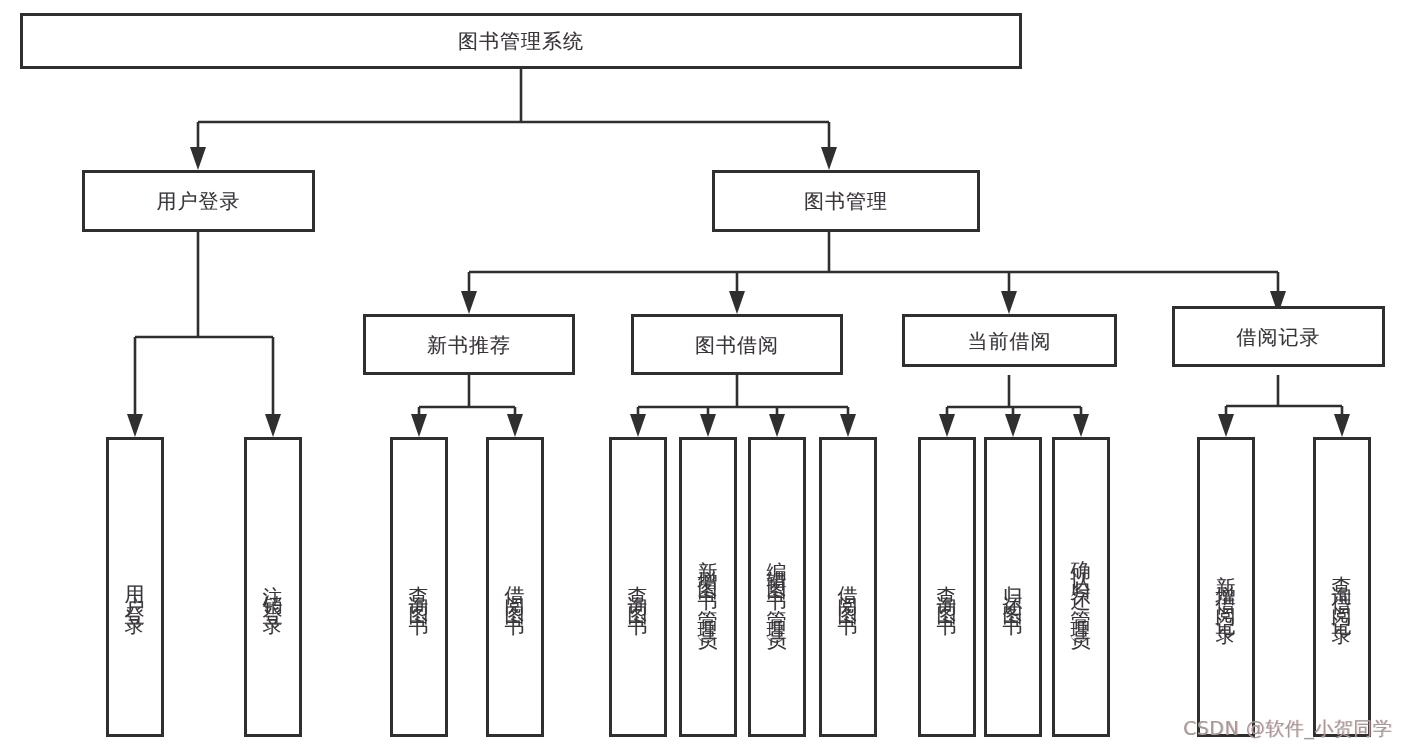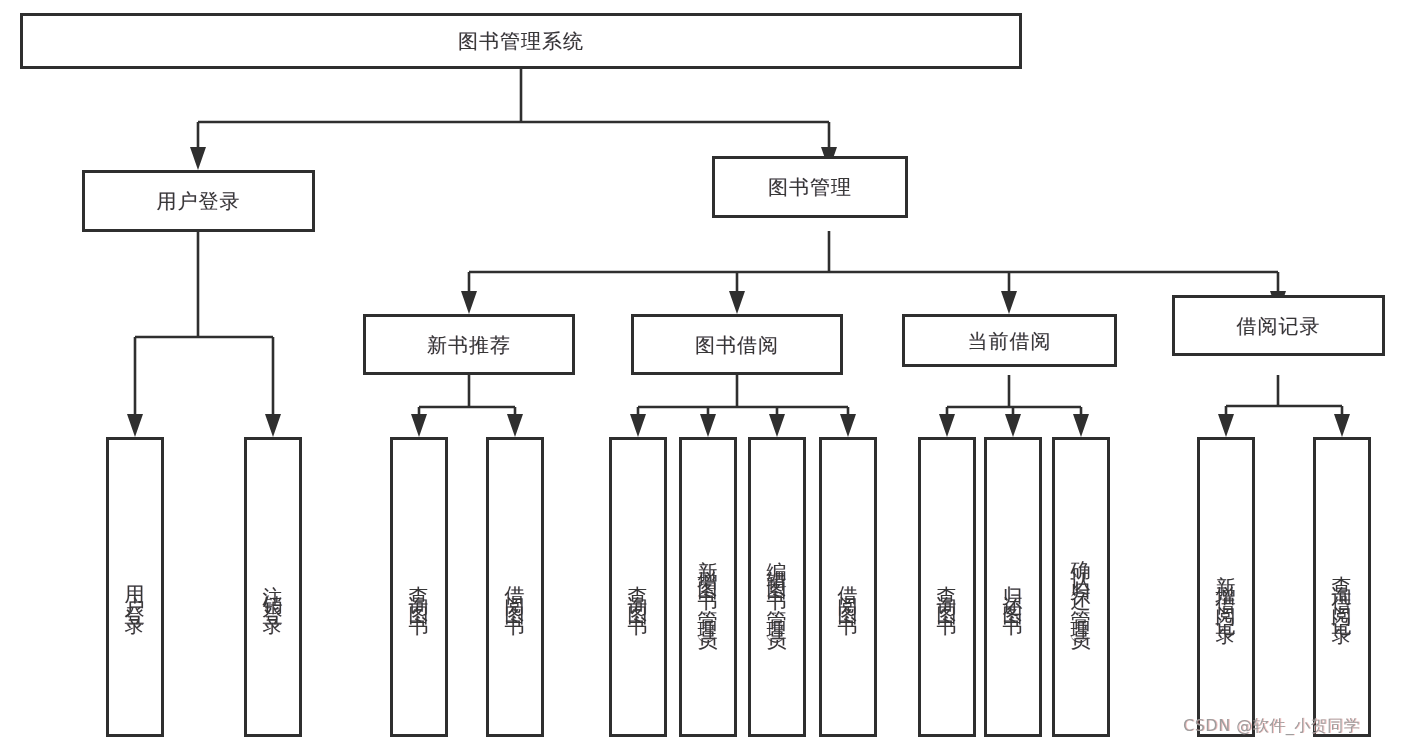--- a/index.html
+++ b/index.html
@@ -16,21 +16,21 @@
     display:flex;align-items:center;justify-content:center;
     font-size:20px;letter-spacing:1px;line-height:1.2;
     text-shadow:0.6px 0 0 rgba(80,110,200,0.25), -0.6px 0 0 rgba(200,90,60,0.2);
   }
   .box.v{
     writing-mode:vertical-rl;text-orientation:mixed;
     letter-spacing:10px;padding-top:6px;
   }
   .watermark{
     position:absolute;z-index:3;left:1183px;top:716px;
-    font-size:16px;color:#9d9d9d;letter-spacing:0.5px;white-space:nowrap;
+    font-size:19px;color:#9d9d9d;letter-spacing:0.5px;white-space:nowrap;
     text-shadow:1px 0 0 rgba(235,120,120,0.45);
   }
 </style>
 </head>
 <body>
 
 <div id="canvas">
 
   <svg class="connectors" width="1405" height="747" viewBox="0 0 1405 747" aria-hidden="true">
     <g stroke="#2f2f2f" stroke-width="2.6" fill="none">
@@ -94,26 +94,26 @@
       <polygon points="1005,414 1021,414 1013,437"></polygon>
       <polygon points="1073,414 1089,414 1081,437"></polygon>
       <polygon points="1218,414 1234,414 1226,437"></polygon>
       <polygon points="1334,414 1350,414 1342,437"></polygon>
     </g>
   </svg>
 
   <div class="box" style="left:20px;top:13px;width:1002px;height:56px">图书管理系统</div>
 
   <div class="box" style="left:82px;top:170px;width:233px;height:62px">用户登录</div>
-  <div class="box" style="left:712px;top:156px;width:196px;height:62px">图书管理</div>
+  <div class="box" style="left:712px;top:170px;width:268px;height:62px">图书管理</div>
 
   <div class="box" style="left:631px;top:314px;width:212px;height:61px">图书借阅</div>
   <div class="box" style="left:363px;top:314px;width:212px;height:61px">新书推荐</div>
   <div class="box" style="left:902px;top:314px;width:215px;height:53px">当前借阅</div>
-  <div class="box" style="left:1172px;top:295px;width:213px;height:61px">借阅记录</div>
+  <div class="box" style="left:1172px;top:306px;width:213px;height:61px">借阅记录</div>
 
   <div class="box v" style="left:106px;top:437px;width:58px;height:300px">用户登录</div>
   <div class="box v" style="left:244px;top:437px;width:58px;height:300px">注销登录</div>
 
   <div class="box v" style="left:390px;top:437px;width:58px;height:300px">查询图书</div>
   <div class="box v" style="left:486px;top:437px;width:58px;height:300px">借阅图书</div>
 
   <div class="box v" style="left:609px;top:437px;width:58px;height:300px">查询图书</div>
   <div class="box v" style="left:679px;top:437px;width:58px;height:300px">新增图书（管理员）</div>
   <div class="box v" style="left:748px;top:437px;width:58px;height:300px">编辑图书（管理员）</div>

